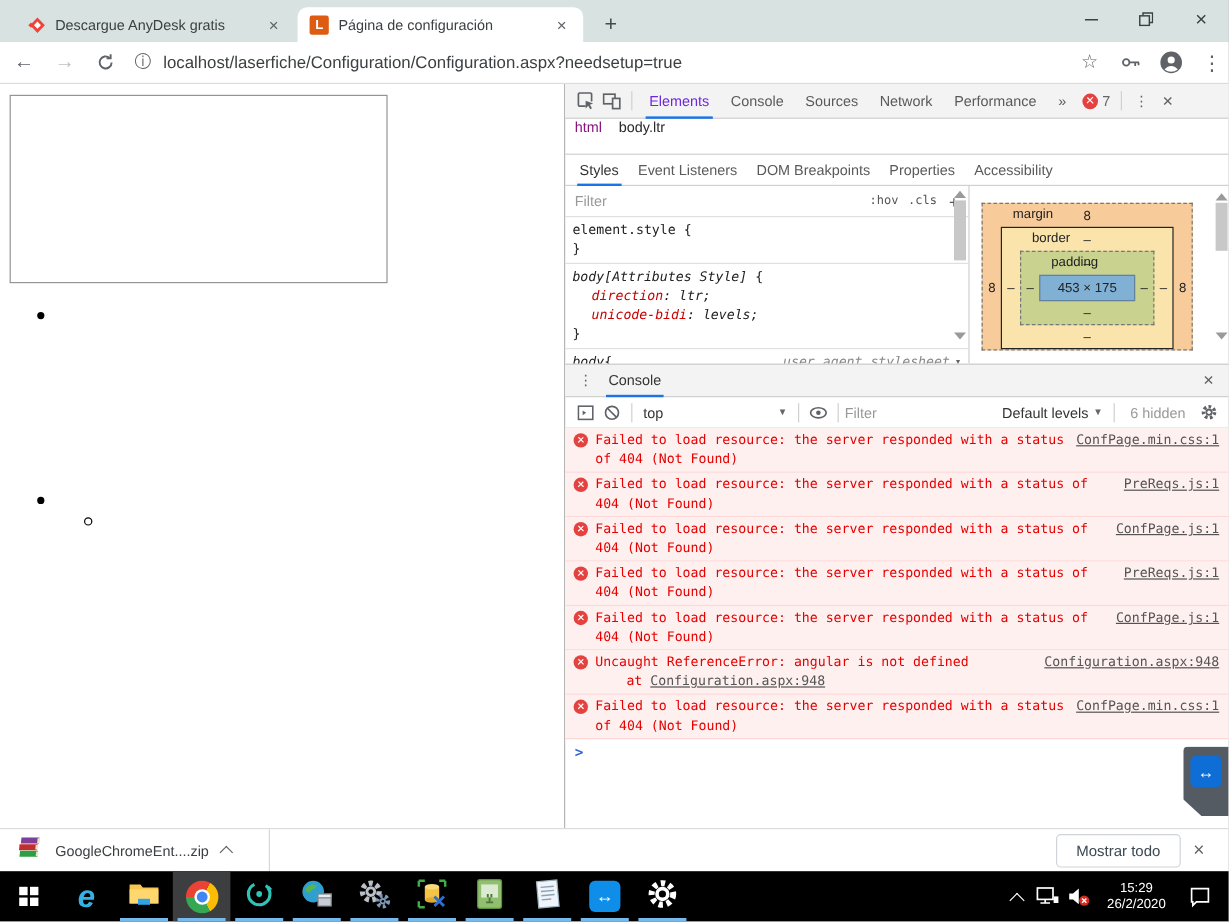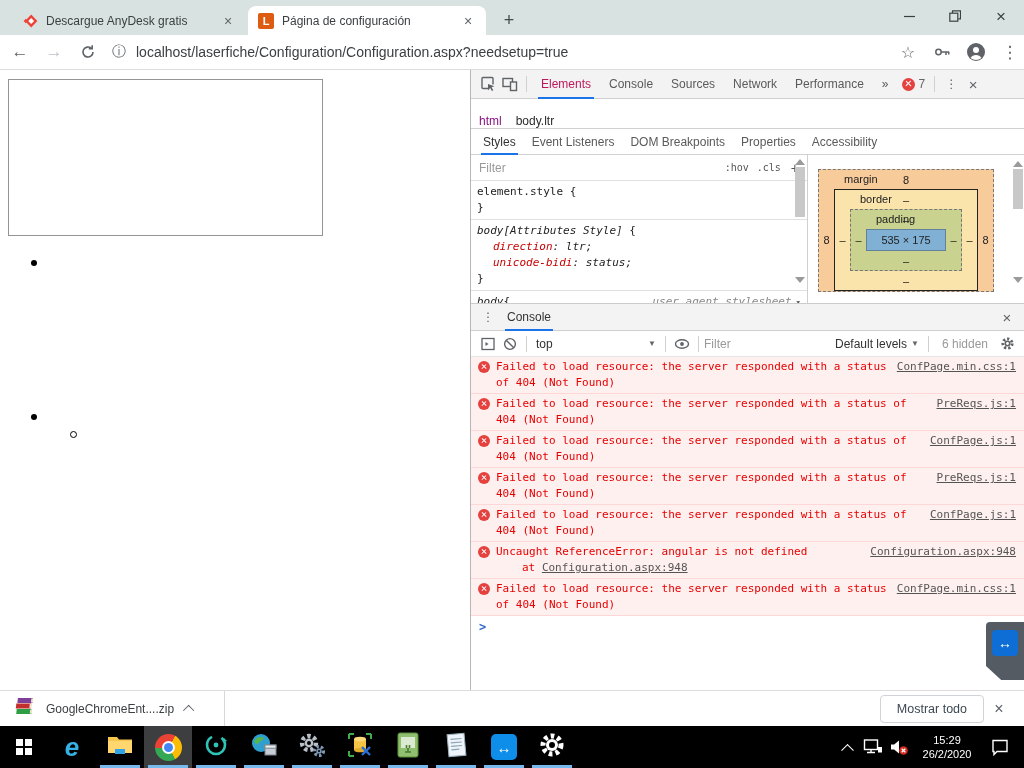--- a/index.html
+++ b/index.html
@@ -36,28 +36,28 @@
   .page-rect { position:absolute; left:8px; top:9px; width:315px; height:157px; border:1px solid #949494; }
   .dot { position:absolute; width:6px; height:6px; border-radius:50%; background:#000; }
   .ring { position:absolute; width:7px; height:7px; border-radius:50%; border:1.5px solid #000; }
 
   
   .devtools { position:absolute; left:470px; top:70px; width:554px; height:620px; background:#fff; border-left:1px solid #b6b6b6; font-size:12px; color:#333; }
   .dt-toolbar { height:29px; background:#f3f3f3; border-bottom:1px solid #d0d0d0; display:flex; align-items:center; padding:0 6px; }
   .icon-btn { width:22px; height:22px; display:flex; align-items:center; justify-content:center; color:#5f6368; }
   .vdiv { width:1px; height:16px; background:#d0d0d0; margin:0 5px; }
   .dt-tab { padding:0 9px; height:29px; display:flex; align-items:center; color:#5a5a5a; position:relative; }
-  .dt-tab.sel { color:#be185d; }
+  .dt-tab.sel { color:#6d28d9; }
   .dt-tab.sel::after { content:""; position:absolute; left:6px; right:6px; bottom:0; height:2px; background:#1a73e8; }
   .err-badge { display:flex; align-items:center; margin:0 4px; }
   .err-circ { width:13px; height:13px; border-radius:50%; background:#e5413e; position:relative; margin-right:4px; }
   .err-circ::before, .err-circ::after { content:""; position:absolute; left:3.2px; top:5.9px; width:6.6px; height:1.4px; background:#fff; }
   .err-circ::before { transform:rotate(45deg);} .err-circ::after { transform:rotate(-45deg);}
   .err-num { color:#666; }
-  .dt-crumb { height:30px; border-bottom:1px solid #d0d0d0; display:flex; align-items:flex-end; padding:0 8px; gap:14px; }
+  .dt-crumb { height:30px; border-bottom:1px solid #d0d0d0; display:flex; align-items:flex-start; padding:0 8px; gap:14px; }
   .crumb-tag { color:#881280; }
   .crumb-sel { color:#2a2a2a; }
   .dt-subtabs { height:26px; border-bottom:1px solid #d0d0d0; display:flex; align-items:center; padding:0 4px; }
   .sub-tab { padding:0 8px; height:26px; display:flex; align-items:center; color:#5a5a5a; position:relative; white-space:nowrap; }
   .sub-tab.sel { color:#333; }
   .sub-tab.sel::after { content:""; position:absolute; left:6px; right:6px; bottom:0; height:2px; background:#1a73e8; }
 
   .dt-styles { position:relative; height:148px; overflow:hidden; display:flex; }
   .styles-left { width:337px; border-right:1px solid #d0d0d0; position:relative; }
   .filter-row { height:26px; border-bottom:1px solid #e0e0e0; display:flex; align-items:center; padding:0 8px; }
@@ -277,21 +277,21 @@
           <span class="pseudo">.cls</span>
           <span class="add-rule">+</span>
         </div>
         <div class="rule">
           <div><span class="sel-plain">element.style</span><span> {</span></div>
           <div><span>}</span></div>
         </div>
         <div class="rule">
           <div><span class="sel-italic">body[Attributes Style]</span><span> {</span></div>
           <div class="prop-line"><span class="prop-name">direction</span><span>: ltr;</span></div>
-          <div class="prop-line"><span class="prop-name">unicode-bidi</span><span>: status;</span></div>
+          <div class="prop-line"><span class="prop-name">unicode-bidi</span><span>: levels;</span></div>
           <div><span>}</span></div>
         </div>
         <div class="rule" style="border-bottom:none;">
           <div class="r3row">
             <span class="sel-italic">body</span>
               <span> {</span>
             <span class="grow"></span>
             <span class="origin">user agent stylesheet</span>
             <span class="dd-small">▾</span>
           </div>
@@ -319,21 +319,21 @@
                 <div class="bm-mid">
                   <span class="bm-side">–</span>
                   <div class="bm bm-p">
                     <span class="bm-lab">padding</span>
                     <div class="bm-row">
                         <span>–</span>
                       </div>
                     <div class="bm-mid">
                       <span class="bm-side">–</span>
                       <div class="bm-c">
-                          <span>535 × 175</span>
+                          <span>453 × 175</span>
                         </div>
                       <span class="bm-side">–</span>
                     </div>
                     <div class="bm-row">
                         <span>–</span>
                       </div>
                   </div>
                   <span class="bm-side">–</span>
                 </div>
                 <div class="bm-row">

